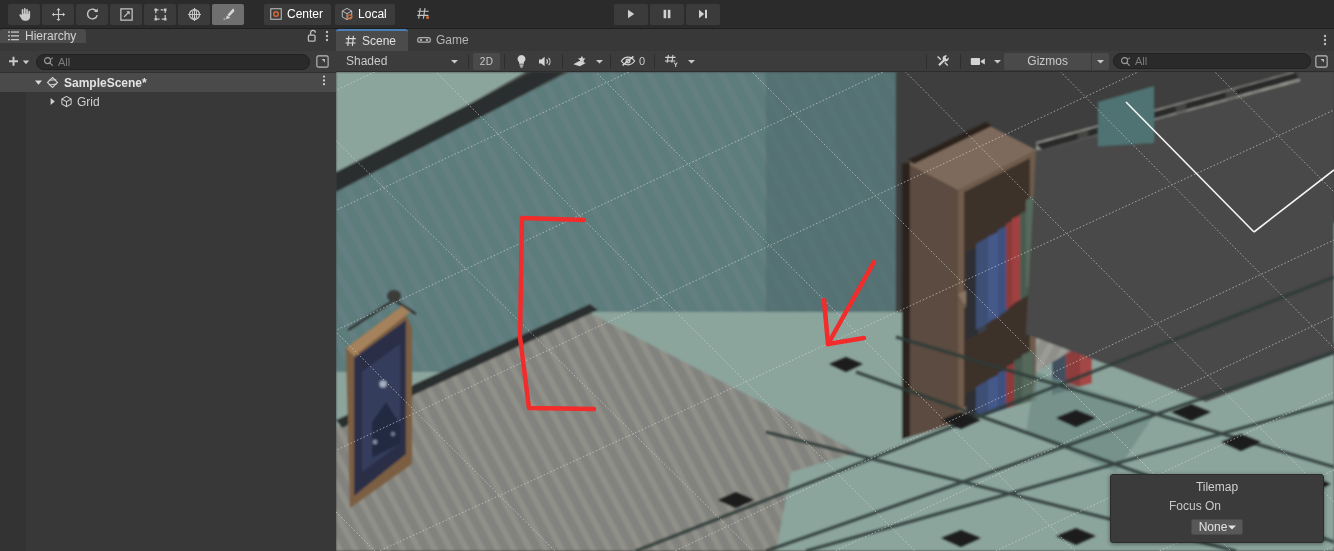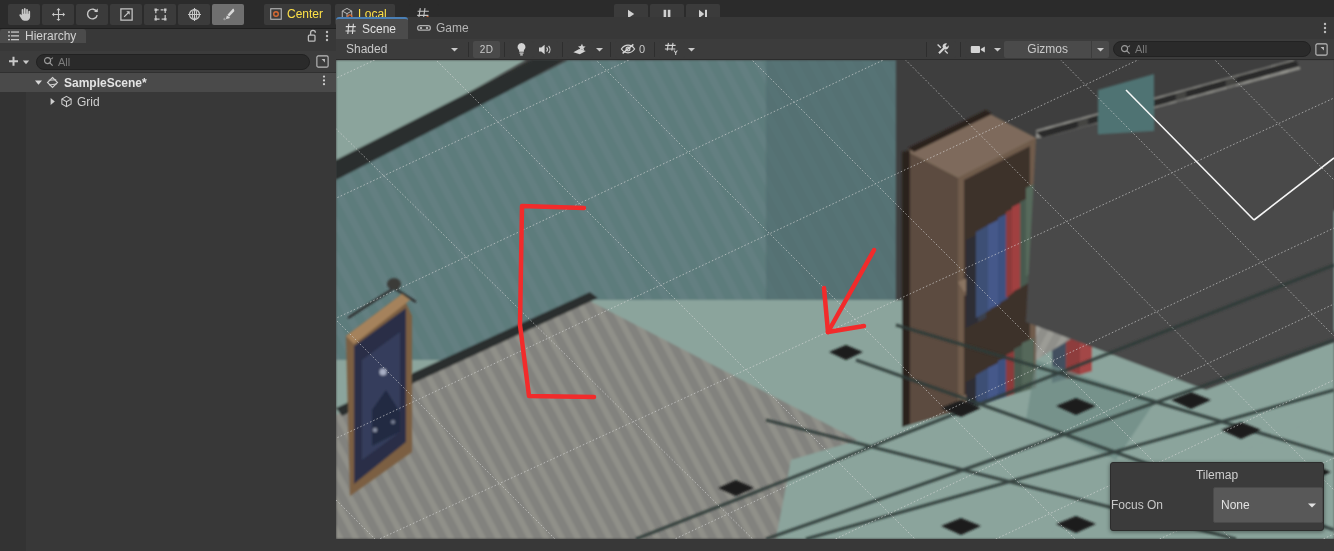--- a/index.html
+++ b/index.html
@@ -25,21 +25,21 @@
     width:32px; height:21px; background:#3b3b3b;
     border:none; margin-right:2px;
     display:flex; align-items:center; justify-content:center;
     border-radius:2px; cursor:default;
   }
   .tb-btn.active{ background:#6f6f6f; }
   .tb-gap{ width:18px; }
   .tb-pill{
     height:21px; background:#3b3b3b; border-radius:2px;
     display:flex; align-items:center; gap:4px;
-    padding:0 8px 0 5px; margin-right:4px; color:#fde047; font-size:12px;
+    padding:0 8px 0 5px; margin-right:4px; color:#ffffff; font-size:12px;
   }
   .tb-grid-btn{
     width:30px;height:21px;background:#2b2b2b;border-radius:2px;
     display:flex;align-items:center;justify-content:center; margin-left:10px;
   }
   .tb-center{
     position:absolute; left:50%; transform:translateX(-50%);
     display:flex; align-items:center; gap:2px;
   }
   .play-btn{
@@ -84,21 +84,21 @@
   .hrow.scene-row{ background:#4a4a4a; color:#e3e3e3; font-weight:bold; }
   .hrow .foldout{ width:12px; display:flex; justify-content:center; align-items:center; }
   .hrow .go-icon{ width:16px; display:flex; justify-content:center; align-items:center; }
   .hrow .kebab{ position:absolute; right:10px; top:1px; }
   .left-gutter{
     position:absolute; left:0; top:0; width:26px; height:478px; background:#333333;
   }
 
   
   .sceneview{
-    position:absolute; left:336px; top:17px; width:998px; height:522px;
+    position:absolute; left:336px; top:29px; width:998px; height:522px;
     background:#393939; overflow:hidden;
   }
   .scene-tabbar{
     height:22px; background:#383838; display:flex; align-items:stretch;
     position:relative;
   }
   .scene-tab{
     display:flex; align-items:center; gap:5px; padding:0 12px 0 9px;
     font-size:12px; color:#b6b6b6; background:#383838;
   }
@@ -147,21 +147,21 @@
   
   .tilemap-panel{
     position:absolute; right:10px; bottom:8px; width:214px;
     background:#3b3b3b; border:1px solid #2c2c2c; border-radius:3px;
     box-shadow:0 1px 4px rgba(0,0,0,.45);
     padding:3px 0 7px 0;
   }
   .tm-title{
     text-align:center; font-size:12px; color:#cfcfcf; padding:2px 0 5px 0;
   }
-  .tm-row{ display:flex; align-items:center; padding:0 0; gap:6px; }
+  .tm-row{ display:flex; align-items:center; padding:0 12px; gap:6px;flex-direction:column; }
   .tm-label{ font-size:12px; color:#c8c8c8; width:96px; }
   .tm-dd{
     flex:1; height:36px; background:#585858; border:1px solid #4a4a4a;
     border-radius:2px; display:flex; align-items:center;
     justify-content:space-between; padding:0 5px 0 7px;
     font-size:12px; color:#e2e2e2;
   }
   .ic{ display:inline-flex; align-items:center; justify-content:center; }
 </style>
 </head>

